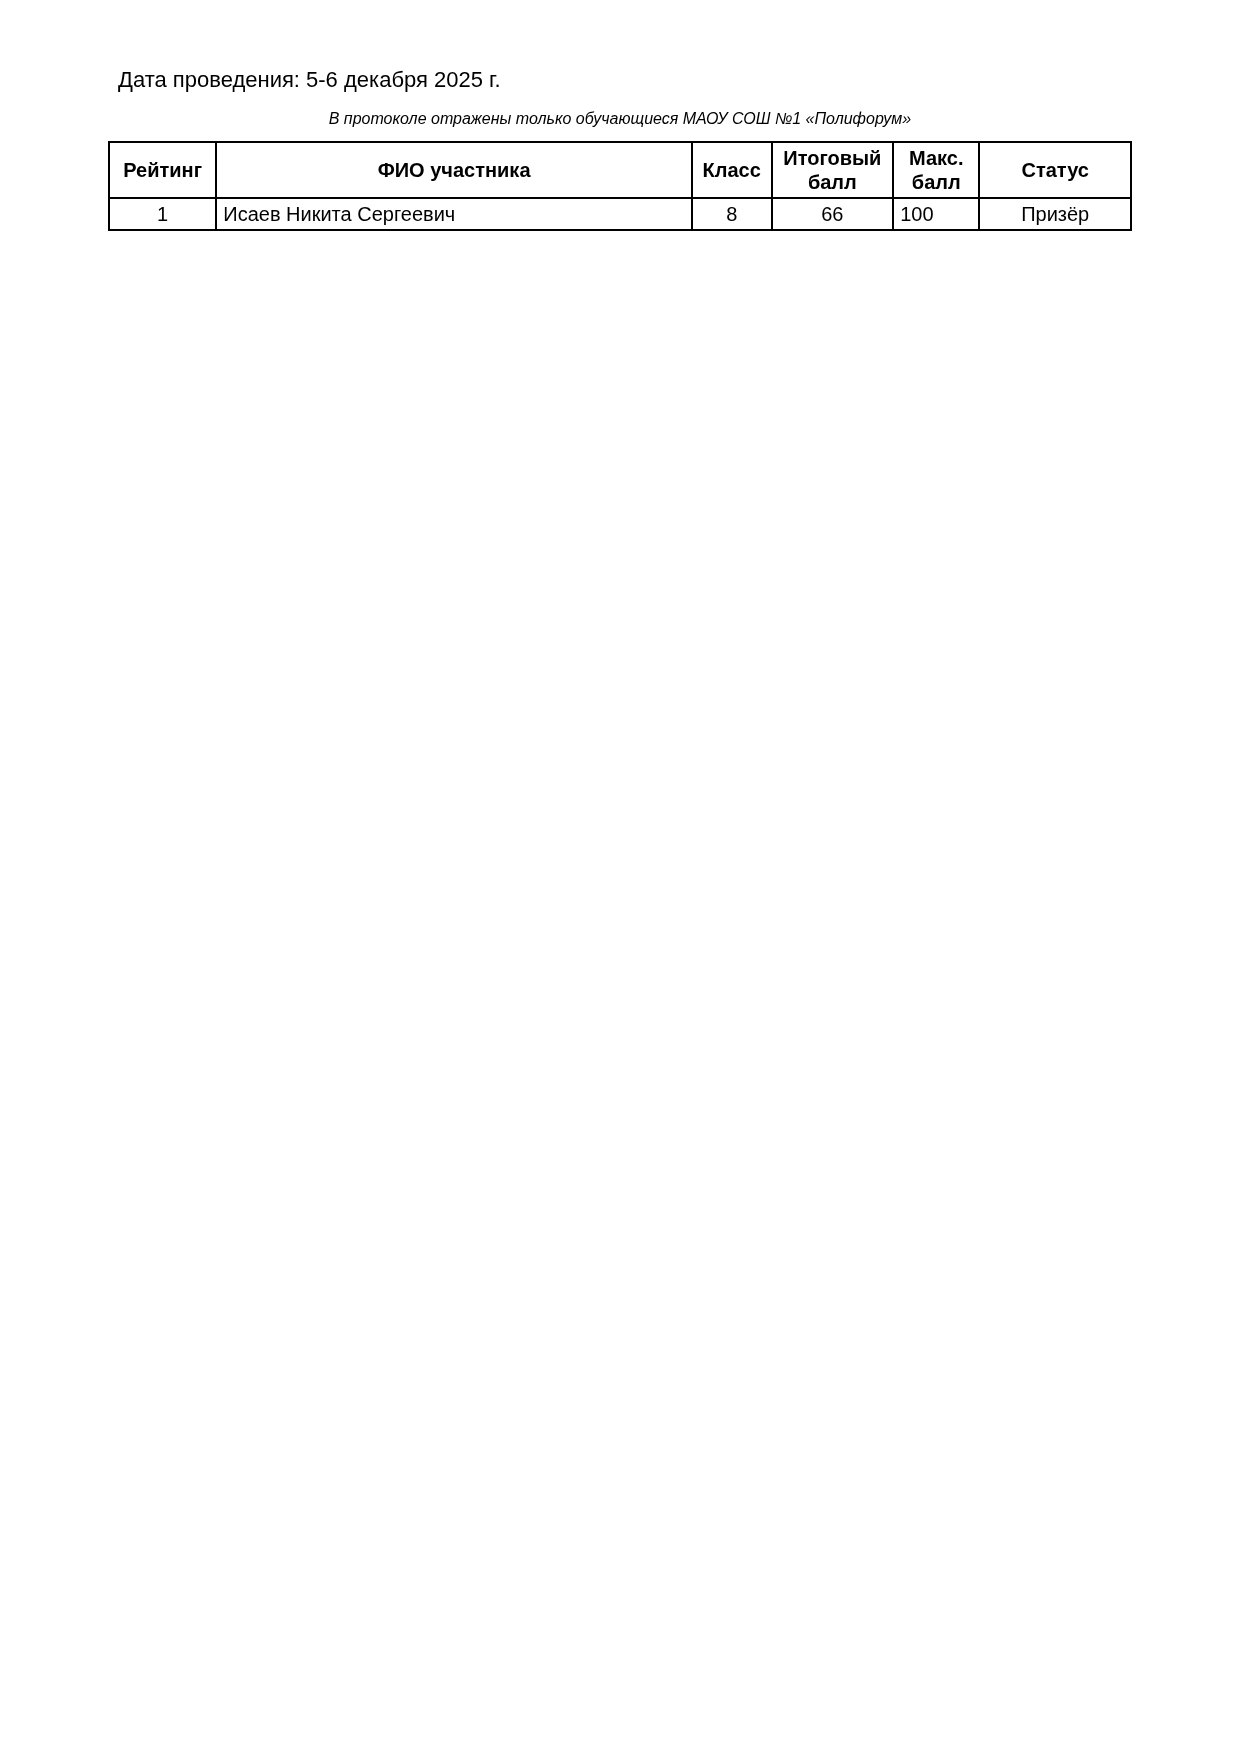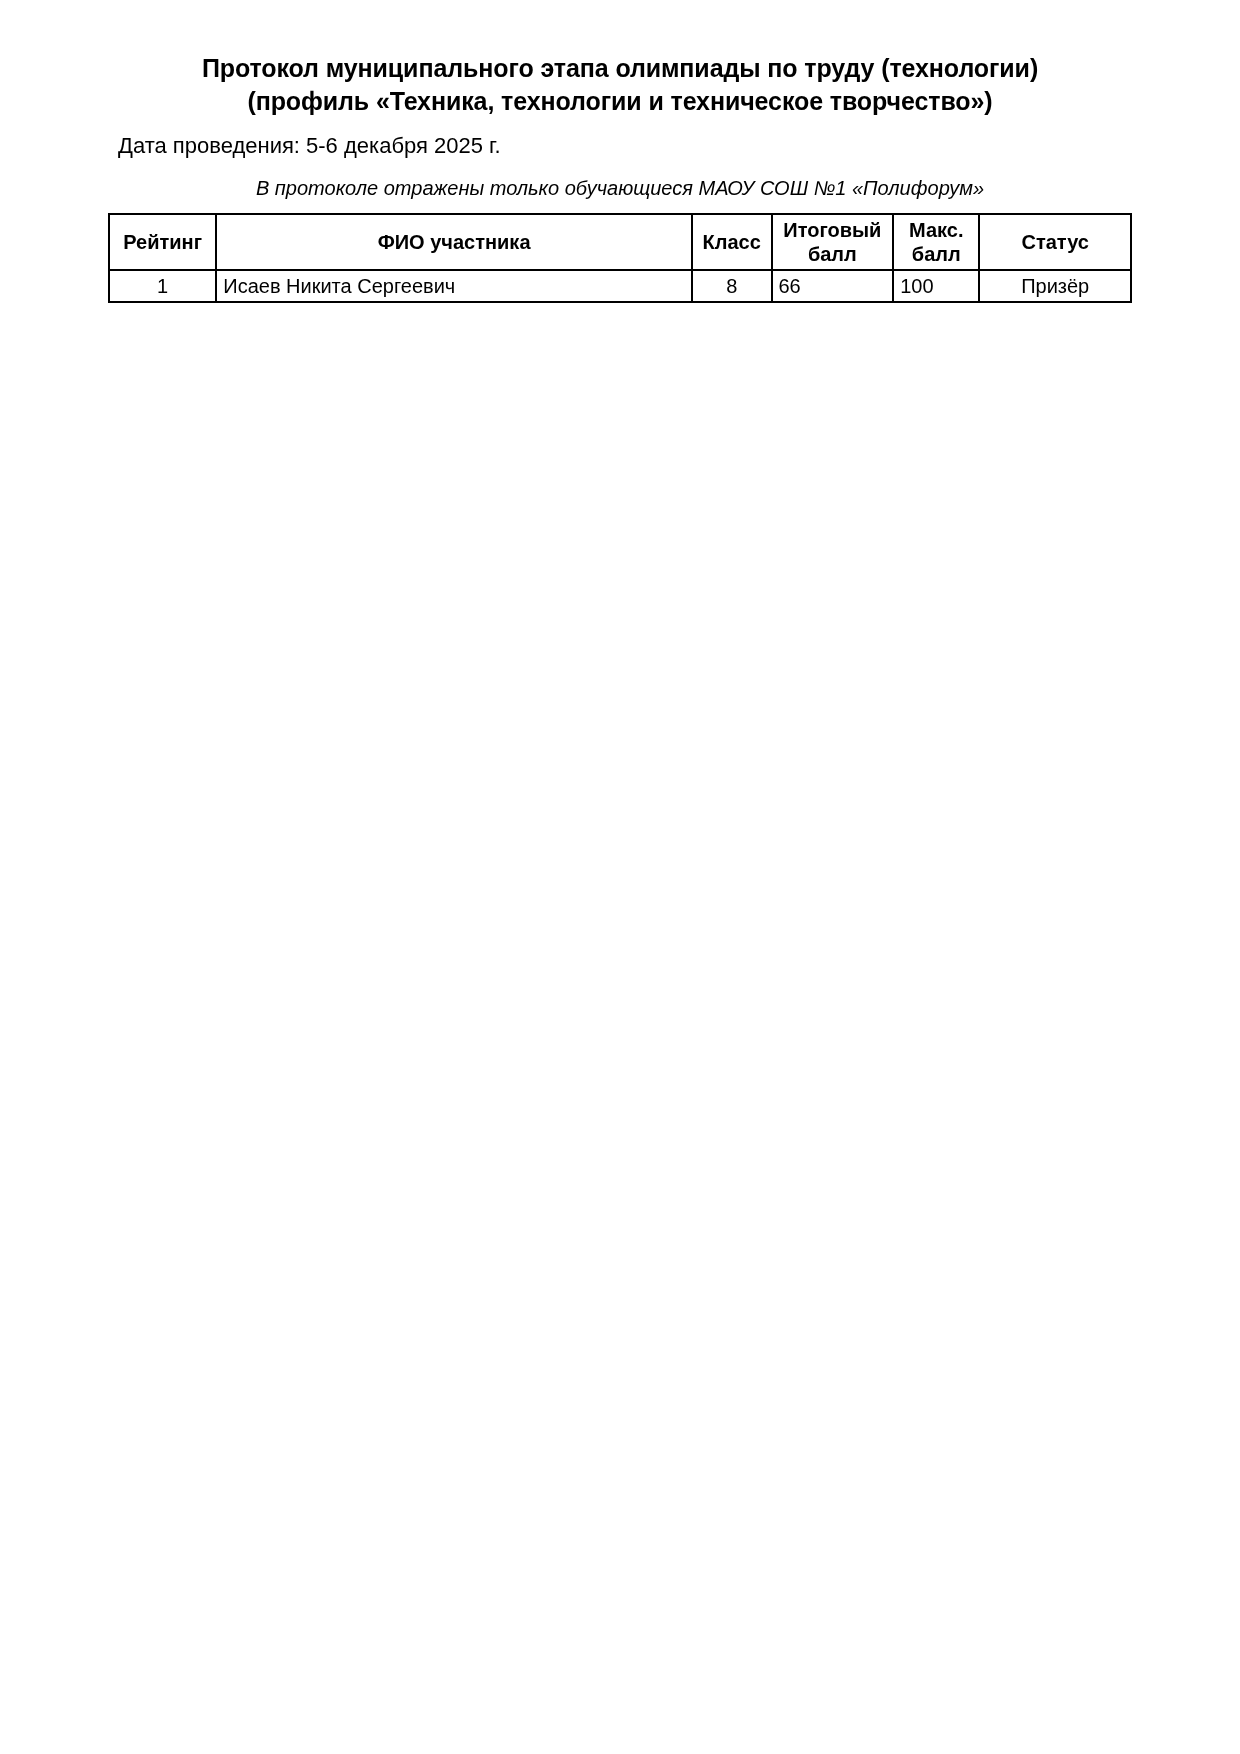--- a/index.html
+++ b/index.html
@@ -33,21 +33,21 @@
     display: block;
   }
   .date-line {
     font-size: 22px;
     margin: 14px 0 0 10px;
     line-height: 1.3;
     text-align: left;
   }
   .note-line {
     text-align: center;
-    font-size: 20px;
+    font-size: 16px;
     font-style: italic;
     margin: 14px 0 12px 0;
     line-height: 1.3;
   }
   table.protocol {
     border-collapse: collapse;
     width: 100%;
     table-layout: fixed;
     padding-left: 8px;
   }
@@ -59,40 +59,36 @@
     line-height: 1.2;
     vertical-align: middle;
   }
   table.protocol th {
     font-weight: bold;
     text-align: center;
   }
   td.c-rating { text-align: center; }
   td.c-name   { text-align: left; padding-left: 10px; }
   td.c-grade  { text-align: center; }
-  td.c-score  { text-align: left; }
+  td.c-score  { text-align: center; }
   td.c-max    { }
   td.c-status { text-align: center; }
 
   col.w-rating { width: 97px; }
   col.w-name   { width: 430px; }
   col.w-grade  { width: 72px; }
   col.w-score  { width: 110px; }
   col.w-max    { width: 78px; }
   col.w-status { width: 137px; }
 </style>
 </head>
 <body>
 
 <div class="page">
 
-  <h1 class="doc-title">
-    <span>Протокол муниципального этапа олимпиады по труду (технологии)</span>
-    <span class="line2">(профиль «Техника, технологии и техническое творчество»)</span>
-  </h1>
 
   <p class="date-line">Дата проведения: 5-6 декабря 2025 г.</p>
 
   <p class="note-line">В протоколе отражены только обучающиеся МАОУ СОШ №1 «Полифорум»</p>
 
   <table class="protocol">
     <colgroup>
       <col class="w-rating">
       <col class="w-name">
       <col class="w-grade">

